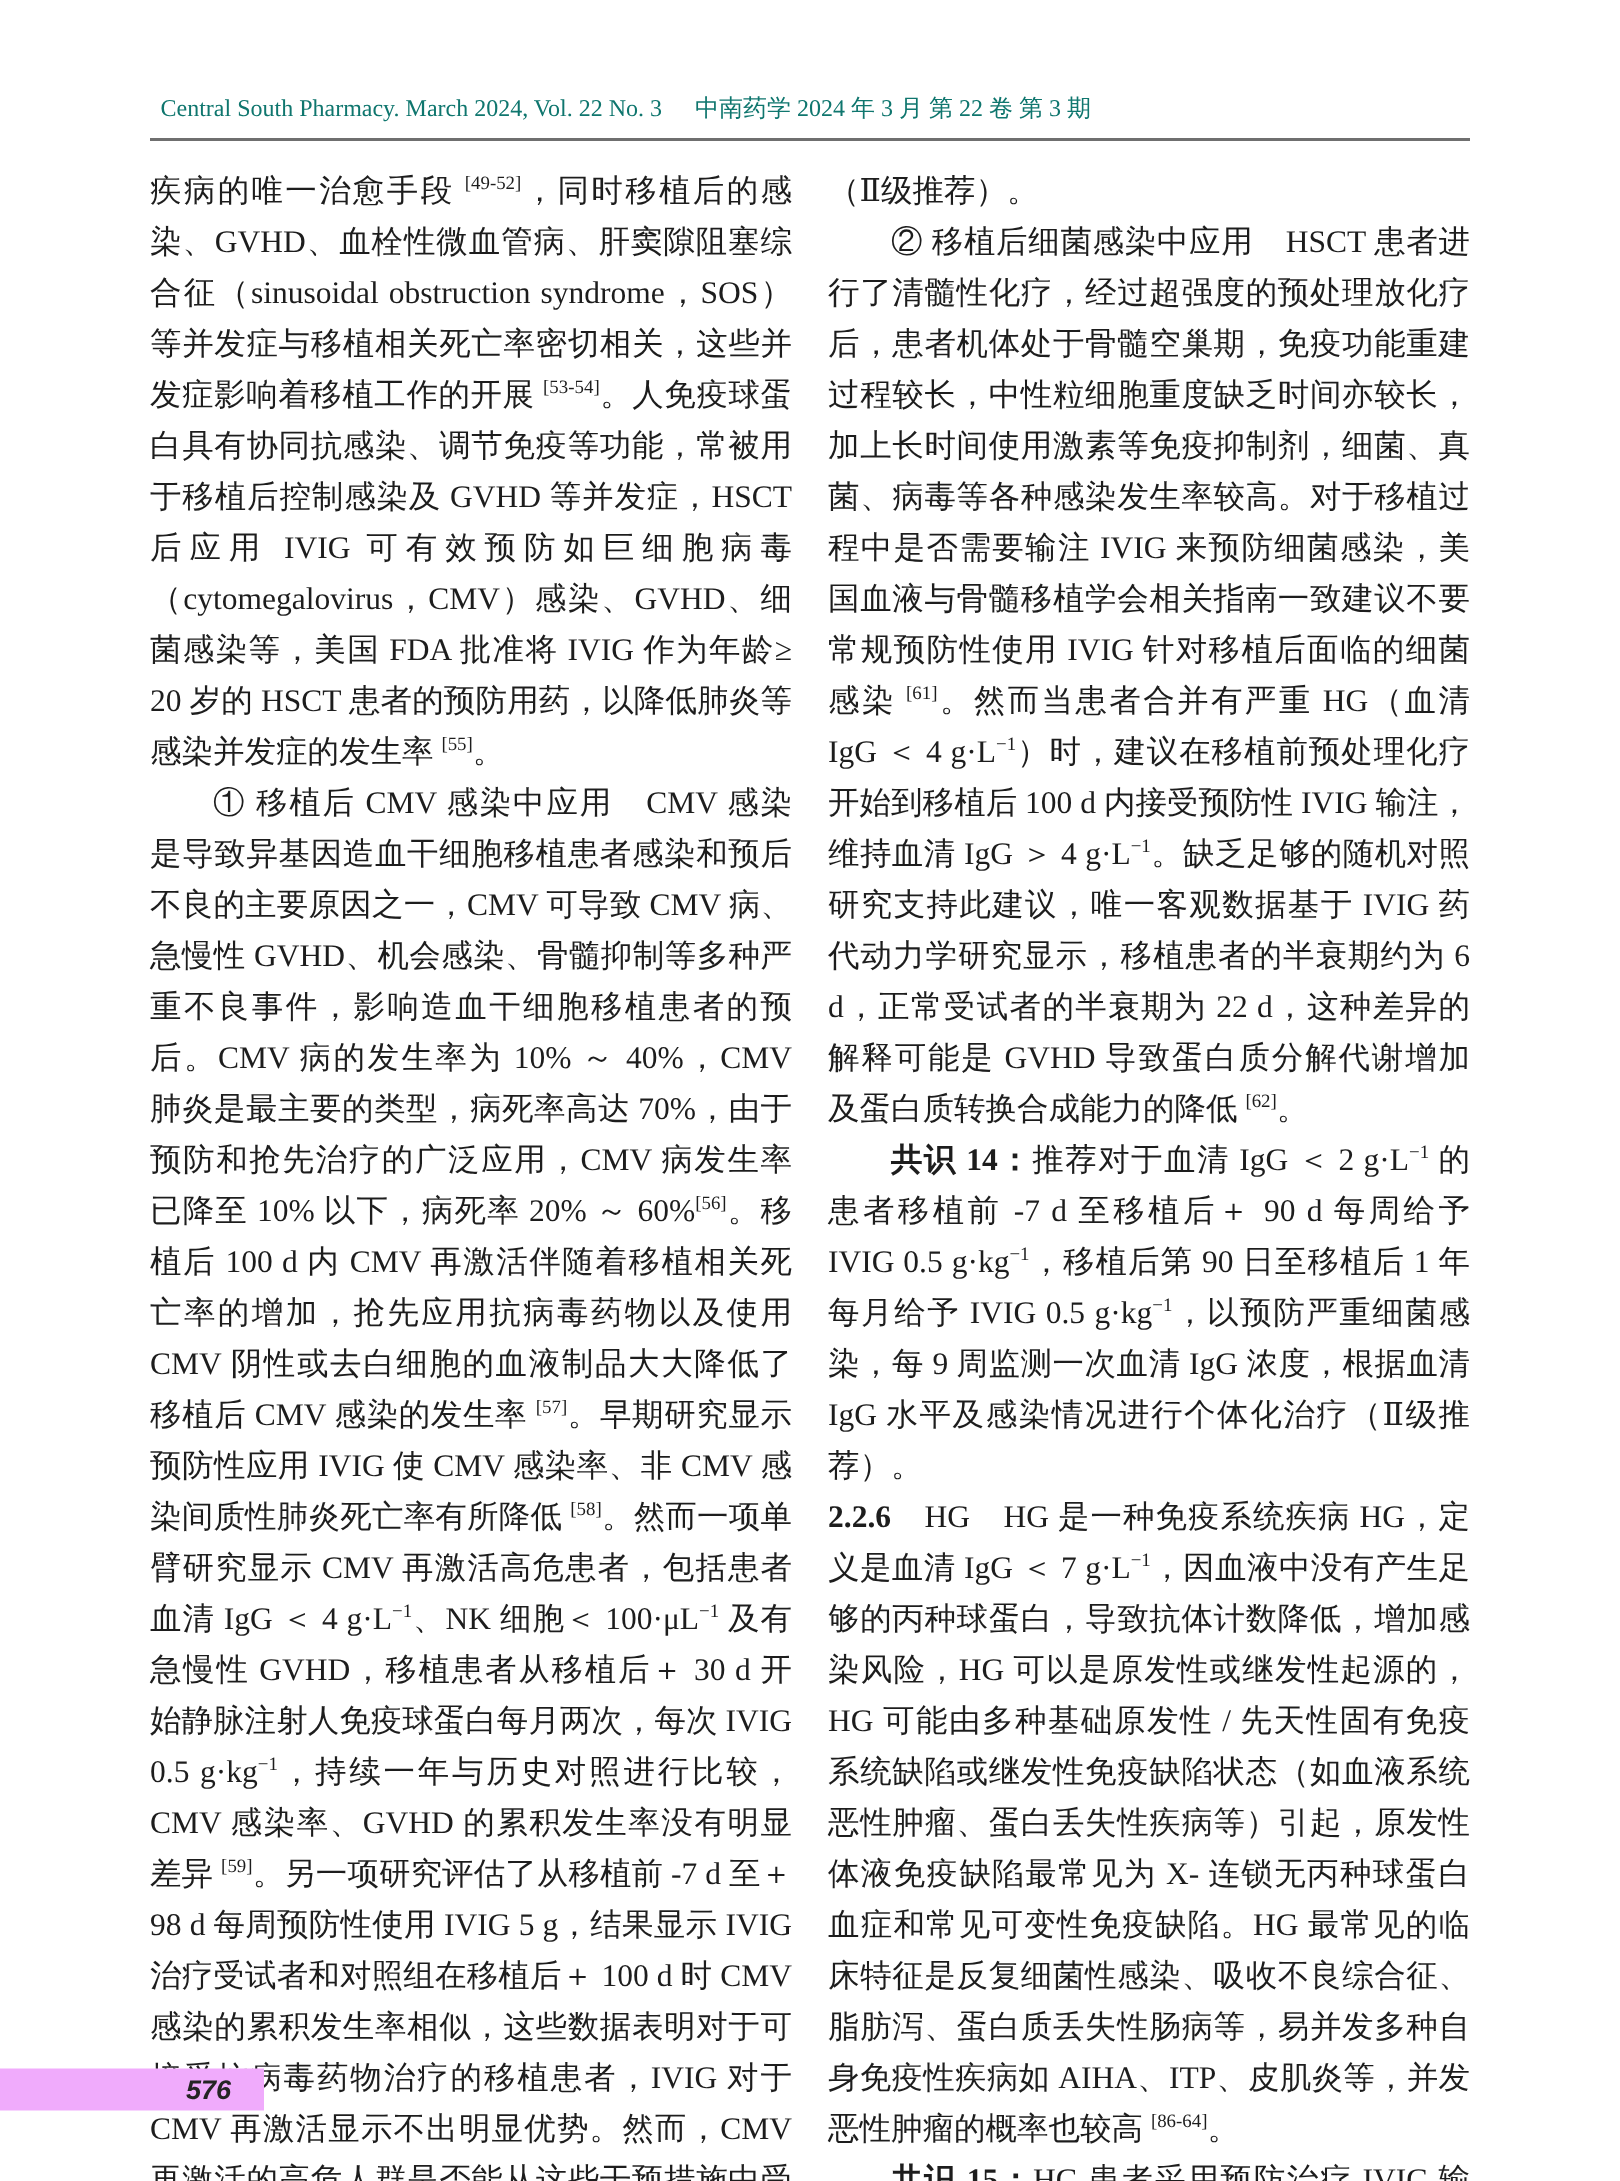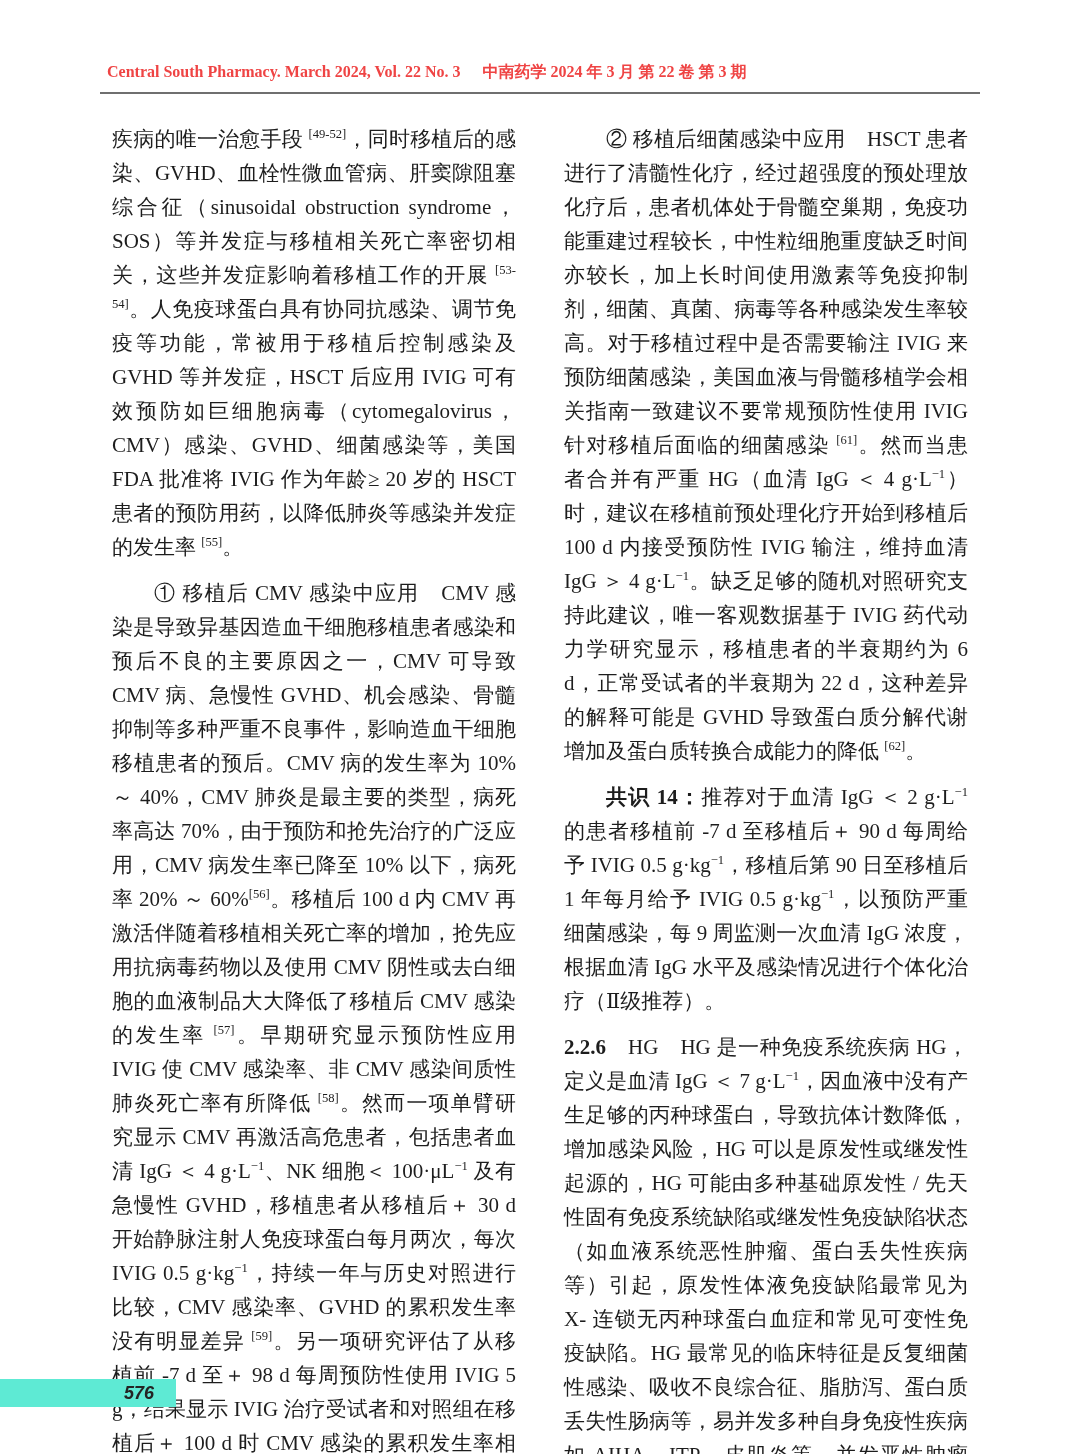--- a/index.html
+++ b/index.html
@@ -7,49 +7,49 @@
     position:relative;
     width:1080px;height:1454px;
     margin:0 auto;
     background:#ffffff;
     font-family:"Liberation Serif","DejaVu Serif",serif;
     color:#1d1d1d;
     overflow:hidden;
   }
   .journal-header{
     position:absolute;left:107px;top:62px;
-    font-size:16px;color:#ef4444;white-space:nowrap;font-weight:bold;
+    font-size:16px;color:#0f766e;white-space:nowrap;
   }
   .journal-header .zh{margin-left:18px;}
   .header-rule{
     position:absolute;left:100px;top:92px;
     width:880px;height:2px;background:#6f6f6f;
   }
   .content{
     position:absolute;left:100px;top:110px;width:880px;
     display:flex;gap:24px;
   }
   .col{
     width:428px;
     font-size:21px;
     line-height:34px;
     text-align:justify;
   }
-  .col p{margin:12px;}
+  .col p{margin:0;}
   .col p.indent{text-indent:2em;}
   .bold{font-weight:bold;}
   sup{
     font-size:0.60em;
     line-height:0;
     vertical-align:super;
   }
   .footer-bar{
     position:absolute;left:0;top:1379px;
     width:176px;height:28px;
-    background:#5eead4;
+    background:#f0abfc;
     display:flex;align-items:center;justify-content:flex-end;
     padding-right:22px;box-sizing:border-box;
   }
   .page-number{
     font-family:"Liberation Sans","DejaVu Sans",sans-serif;
     font-weight:bold;font-style:italic;
     font-size:18px;color:#242424;
   }
 </style>
 </head>
@@ -63,20 +63,21 @@
   </div>
 
   <div class="header-rule"></div>
 
   <div class="content">
     <div class="col">
         <p class=""><span>疾病的唯一治愈手段 </span><sup>[49-52]</sup><span>，同时移植后的感染、GVHD、血栓性微血管病、肝窦隙阻塞综合征（sinusoidal obstruction syndrome，SOS）等并发症与移植相关死亡率密切相关，这些并发症影响着移植工作的开展 </span><sup>[53-54]</sup><span>。人免疫球蛋白具有协同抗感染、调节免疫等功能，常被用于移植后控制感染及 GVHD 等并发症，HSCT 后应用 IVIG 可有效预防如巨细胞病毒（cytomegalovirus，CMV）感染、GVHD、细菌感染等，美国 FDA 批准将 IVIG 作为年龄≥ 20 岁的 HSCT 患者的预防用药，以降低肺炎等感染并发症的发生率 </span><sup>[55]</sup><span>。</span></p>
         <p class="indent"><span>① 移植后 CMV 感染中应用　CMV 感染是导致异基因造血干细胞移植患者感染和预后不良的主要原因之一，CMV 可导致 CMV 病、急慢性 GVHD、机会感染、骨髓抑制等多种严重不良事件，影响造血干细胞移植患者的预后。CMV 病的发生率为 10% ～ 40%，CMV 肺炎是最主要的类型，病死率高达 70%，由于预防和抢先治疗的广泛应用，CMV 病发生率已降至 10% 以下，病死率 20% ～ 60%</span><sup>[56]</sup><span>。移植后 100 d 内 CMV 再激活伴随着移植相关死亡率的增加，抢先应用抗病毒药物以及使用 CMV 阴性或去白细胞的血液制品大大降低了移植后 CMV 感染的发生率 </span><sup>[57]</sup><span>。早期研究显示预防性应用 IVIG 使 CMV 感染率、非 CMV 感染间质性肺炎死亡率有所降低 </span><sup>[58]</sup><span>。然而一项单臂研究显示 CMV 再激活高危患者，包括患者血清 IgG ＜ 4 g·L</span><sup>−1</sup><span>、NK 细胞＜ 100·μL</span><sup>−1</sup><span> 及有急慢性 GVHD，移植患者从移植后＋ 30 d 开始静脉注射人免疫球蛋白每月两次，每次 IVIG 0.5 g·kg</span><sup>−1</sup><span>，持续一年与历史对照进行比较，CMV 感染率、GVHD 的累积发生率没有明显差异 </span><sup>[59]</sup><span>。另一项研究评估了从移植前 -7 d 至＋ 98 d 每周预防性使用 IVIG 5 g，结果显示 IVIG 治疗受试者和对照组在移植后＋ 100 d 时 CMV 感染的累积发生率相似，这些数据表明对于可接受抗病毒药物治疗的移植患者，IVIG 对于 CMV 再激活显示不出明显优势。然而，CMV 再激活的高危人群是否能从这些干预措施中受益无研究证实 </span></p>
       </div>
     <div class="col">
+        <p class=""><span>（Ⅱ级推荐）。</span></p>
         <p class="indent"><span>② 移植后细菌感染中应用　HSCT 患者进行了清髓性化疗，经过超强度的预处理放化疗后，患者机体处于骨髓空巢期，免疫功能重建过程较长，中性粒细胞重度缺乏时间亦较长，加上长时间使用激素等免疫抑制剂，细菌、真菌、病毒等各种感染发生率较高。对于移植过程中是否需要输注 IVIG 来预防细菌感染，美国血液与骨髓移植学会相关指南一致建议不要常规预防性使用 IVIG 针对移植后面临的细菌感染 </span><sup>[61]</sup><span>。然而当患者合并有严重 HG（血清 IgG ＜ 4 g·L</span><sup>−1</sup><span>）时，建议在移植前预处理化疗开始到移植后 100 d 内接受预防性 IVIG 输注，维持血清 IgG ＞ 4 g·L</span><sup>−1</sup><span>。缺乏足够的随机对照研究支持此建议，唯一客观数据基于 IVIG 药代动力学研究显示，移植患者的半衰期约为 6 d，正常受试者的半衰期为 22 d，这种差异的解释可能是 GVHD 导致蛋白质分解代谢增加及蛋白质转换合成能力的降低 </span><sup>[62]</sup><span>。</span></p>
         <p class="indent"><span class="bold">共识 14：</span><span>推荐对于血清 IgG ＜ 2 g·L</span><sup>−1</sup><span> 的患者移植前 -7 d 至移植后＋ 90 d 每周给予 IVIG 0.5 g·kg</span><sup>−1</sup><span>，移植后第 90 日至移植后 1 年每月给予 IVIG 0.5 g·kg</span><sup>−1</sup><span>，以预防严重细菌感染，每 9 周监测一次血清 IgG 浓度，根据血清 IgG 水平及感染情况进行个体化治疗（Ⅱ级推荐）。</span></p>
         <p class=""><span class="bold">2.2.6</span><span>　HG　HG 是一种免疫系统疾病 HG，定义是血清 IgG ＜ 7 g·L</span><sup>−1</sup><span>，因血液中没有产生足够的丙种球蛋白，导致抗体计数降低，增加感染风险，HG 可以是原发性或继发性起源的，HG 可能由多种基础原发性 / 先天性固有免疫系统缺陷或继发性免疫缺陷状态（如血液系统恶性肿瘤、蛋白丢失性疾病等）引起，原发性体液免疫缺陷最常见为 X- 连锁无丙种球蛋白血症和常见可变性免疫缺陷。HG 最常见的临床特征是反复细菌性感染、吸收不良综合征、脂肪泻、蛋白质丢失性肠病等，易并发多种自身免疫性疾病如 AIHA、ITP、皮肌炎等，并发恶性肿瘤的概率也较高 </span><sup>[86-64]</sup><span>。</span></p>
         <p class="indent"><span class="bold">共识 15：</span><span>HG 患者采用预防治疗 IVIG 输注，每次 0.4 g·kg</span></p>
       </div>
   </div>
 
   <div class="footer-bar">
     <span class="page-number">576</span>
   </div>

